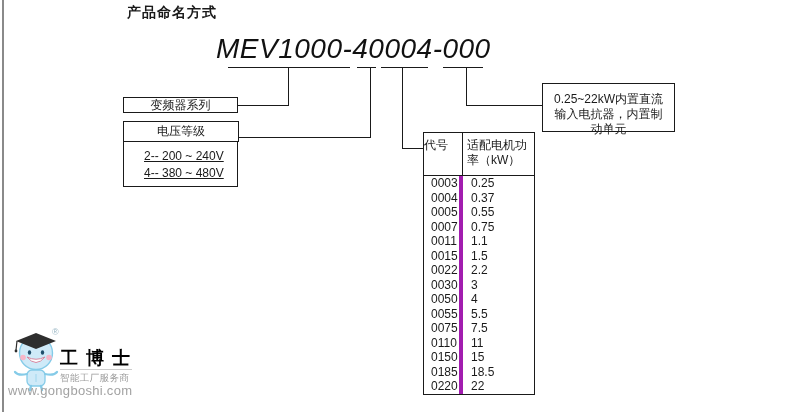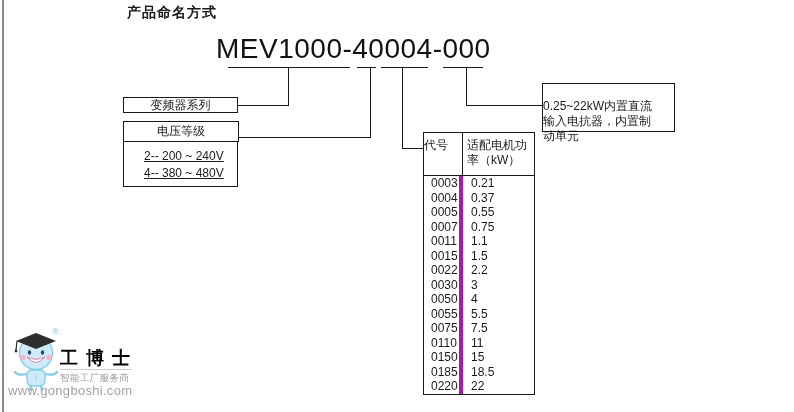--- a/index.html
+++ b/index.html
@@ -11,20 +11,21 @@
   }
   .vrule { position:absolute; left:2px; top:0; width:2px; height:412px; background:#8a8a8a; }
   .heading {
     position:absolute; left:127px; top:4px;
     font-size:14px; font-weight:bold; letter-spacing:1px;
   }
   .model {
     position:absolute; left:216px; top:33px;
     font-size:28px; letter-spacing:0.5px; color:#111;
     font-family:"Liberation Sans", sans-serif;
+    font-style:italic;
   }
   .hline { position:absolute; height:1px; background:#1a1a1a; }
   .vline { position:absolute; width:1px; background:#1a1a1a; }
   
   .u1 { left:228px; top:67px; width:122px; }
   .u2 { left:357px; top:67px; width:19px; }
   .u3 { left:381px; top:67px; width:47px; }
   .u4 { left:443px; top:67px; width:40px; }
   
   .t1 { left:288px; top:67px; height:38px; }
@@ -38,21 +39,21 @@
   .c4 { left:466px; top:105px; width:77px; }
 
   .cbox { position:absolute; border:1px solid #1a1a1a; background:#fff; font-size:12px; }
   .box-series { left:123px; top:97px; width:115px; height:16px;
     text-align:center; line-height:14px; }
   .box-voltage-hd { left:123px; top:121px; width:116px; height:21px;
     text-align:center; line-height:19px; }
   .box-voltage-vals { left:123px; top:141px; width:115px; height:46px;
     padding:6px 0 0 20px; line-height:17px;text-decoration:underline; }
   .box-features { left:542px; top:83px; width:133px; height:49px;
-    text-align:left; line-height:15px; padding-top:15px; }
+    text-align:center; line-height:15px; padding-top:8px; }
 
   .ptable { position:absolute; left:423px; top:132px; width:112px;
     border:1px solid #1a1a1a; background:#fff; font-size:12px; }
   .thead { display:flex; border-bottom:1px solid #1a1a1a; }
   .th-code { width:39px; border-right:1px solid #1a1a1a;
     text-align:left; padding:5px 0 7px; line-height:15px; }
   .th-power { flex:1; padding:5px 2px 7px 4px; line-height:15px; }
   .trow { display:flex; height:14.5px; }
   .td-code { width:39px; border-right:4px solid #a21caf;
     padding-left:7px; line-height:14.5px; }
@@ -107,21 +108,21 @@
   </div>
 
   <div class="ptable">
     <div class="thead">
       <div class="th-code">代号</div>
       <div class="th-power">适配电机功率（kW）</div>
     </div>
     <div class="tbody">
         <div class="trow">
           <div class="td-code">0003</div>
-          <div class="td-power">0.21</div>
+          <div class="td-power">0.25</div>
         </div>
         <div class="trow">
           <div class="td-code">0004</div>
           <div class="td-power">0.37</div>
         </div>
         <div class="trow">
           <div class="td-code">0005</div>
           <div class="td-power">0.55</div>
         </div>
         <div class="trow">

